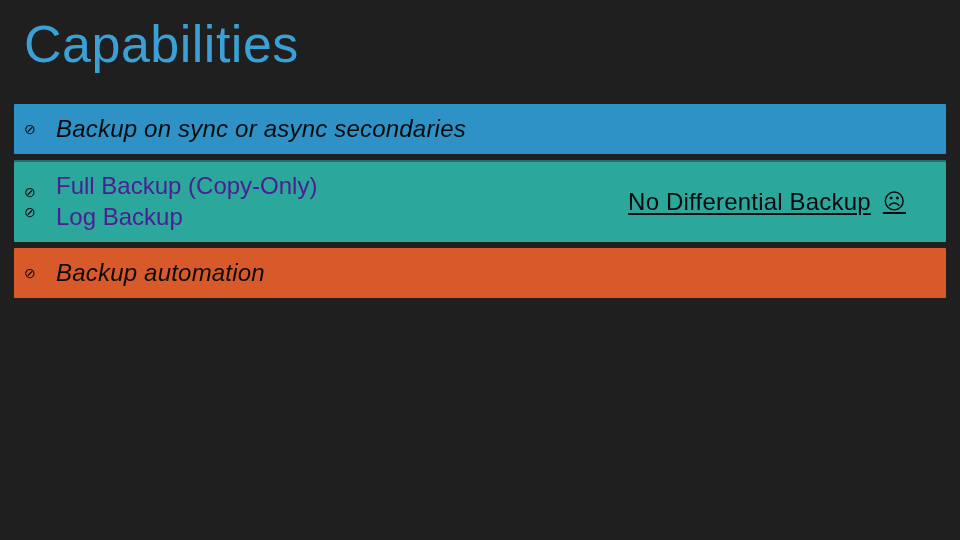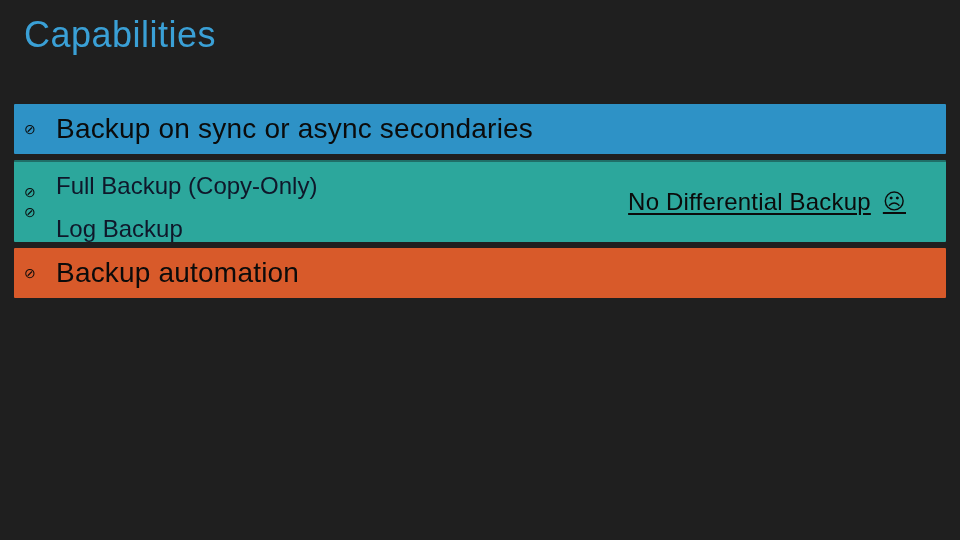--- a/index.html
+++ b/index.html
@@ -14,21 +14,21 @@
   }
   .slide {
     width: 960px;
     height: 540px;
     position: relative;
   }
   .title {
     position: absolute;
     left: 24px;
     top: 14px;
-    font-size: 36px;
+    font-size: 52px;
     font-weight: 300;
     color: #3aa0d6;
     letter-spacing: 0.5px;
   }
   .bars {
     position: absolute;
     left: 14px;
     right: 14px;
     top: 104px;
   }
@@ -61,31 +61,32 @@
     position: absolute;
     left: 42px;
     right: 14px;
     top: 0;
     bottom: 0;
     display: flex;
     align-items: center;
   }
   .bar-text {
     color: #0b0b0b;
-    font-size: 28px;
+    font-size: 24px;
     font-weight: 400;
     letter-spacing: 0.2px;
+    font-style: italic;
   }
   .stack {
     display: flex;
     flex-direction: column;
     justify-content: center;
     gap: 2px;
   }
-  .stack .line { color: #0f172a; font-size: 24px; line-height: 1.2; margin-top: 12px; }
+  .stack .line { color: #4c1d95; font-size: 24px; line-height: 1.2; }
 
   .right-note {
     position: absolute;
     right: 40px;
     top: 50%;
     transform: translateY(-50%);
     color: #0b0b0b;
     font-size: 24px;
     text-decoration: underline;
     text-underline-offset: 3px;

